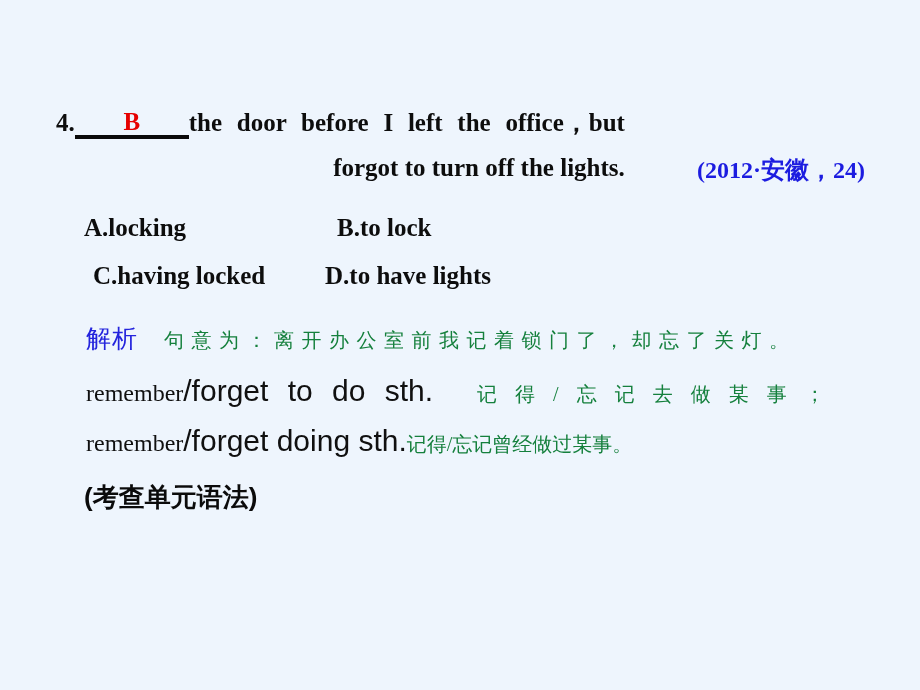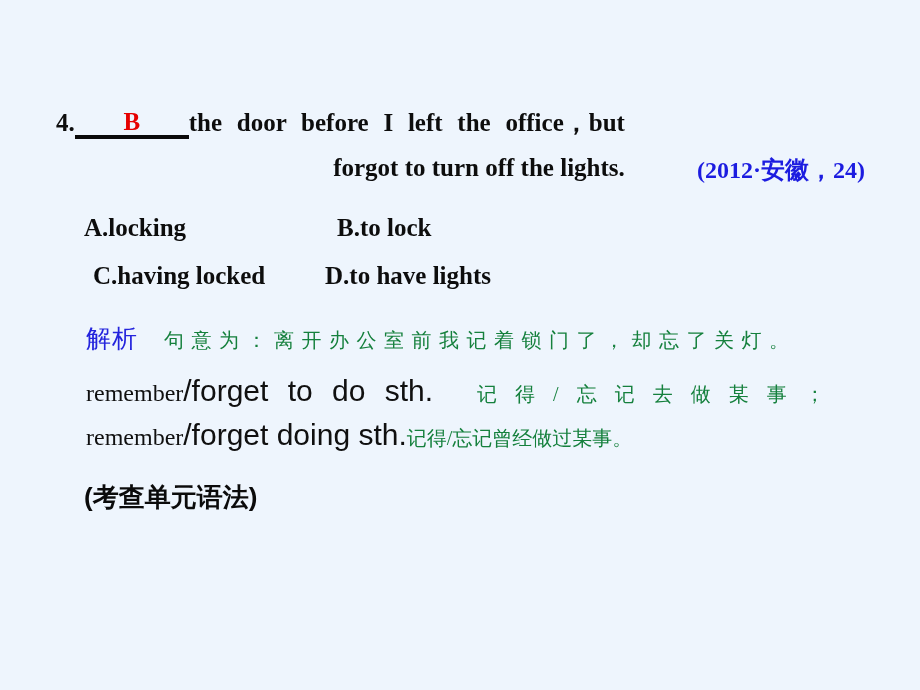--- a/index.html
+++ b/index.html
@@ -160,21 +160,21 @@
   }
   .en-sans {
     font-family: "Liberation Sans", "DejaVu Sans", sans-serif;
     font-size: 30px;
     color: #101010;
   }
   .sp-wide { word-spacing: 11px; }
 
   .ex-line-1 { top: 0px; }
   .ex-line-2 { top: 8px; }
-  .ex-line-3 { top: 8px; }
+  .ex-line-3 { top: 14px; }
 
   .ex-gap { display: inline-block; width: 26px; }
 
   
   .footnote {
     position: absolute;
     left: 84px;
     top: 480px;
     font-family: "Liberation Sans", "DejaVu Sans", sans-serif;
     font-weight: bold;

